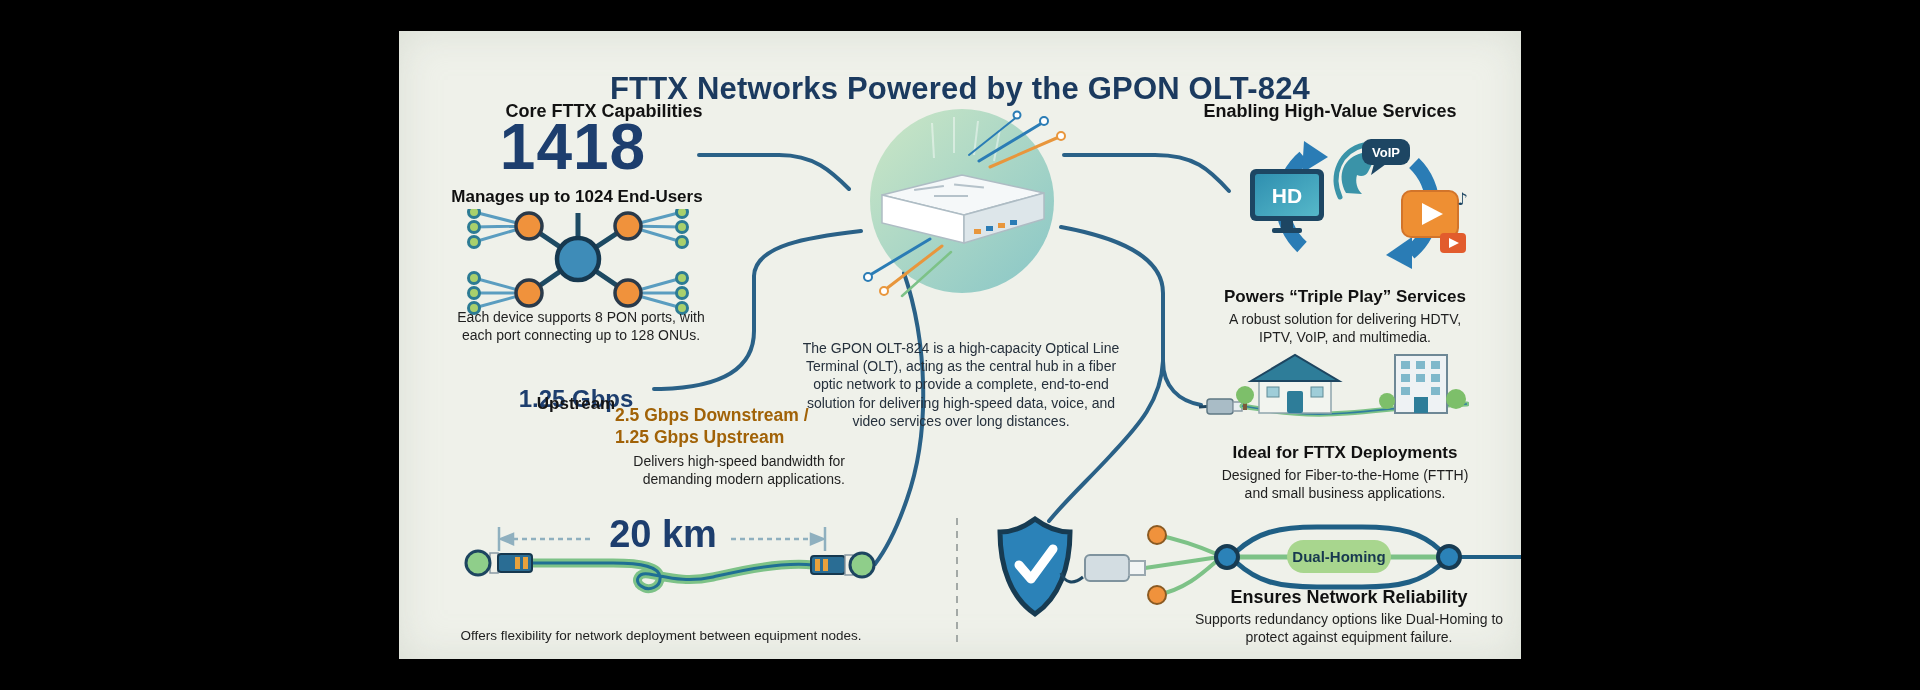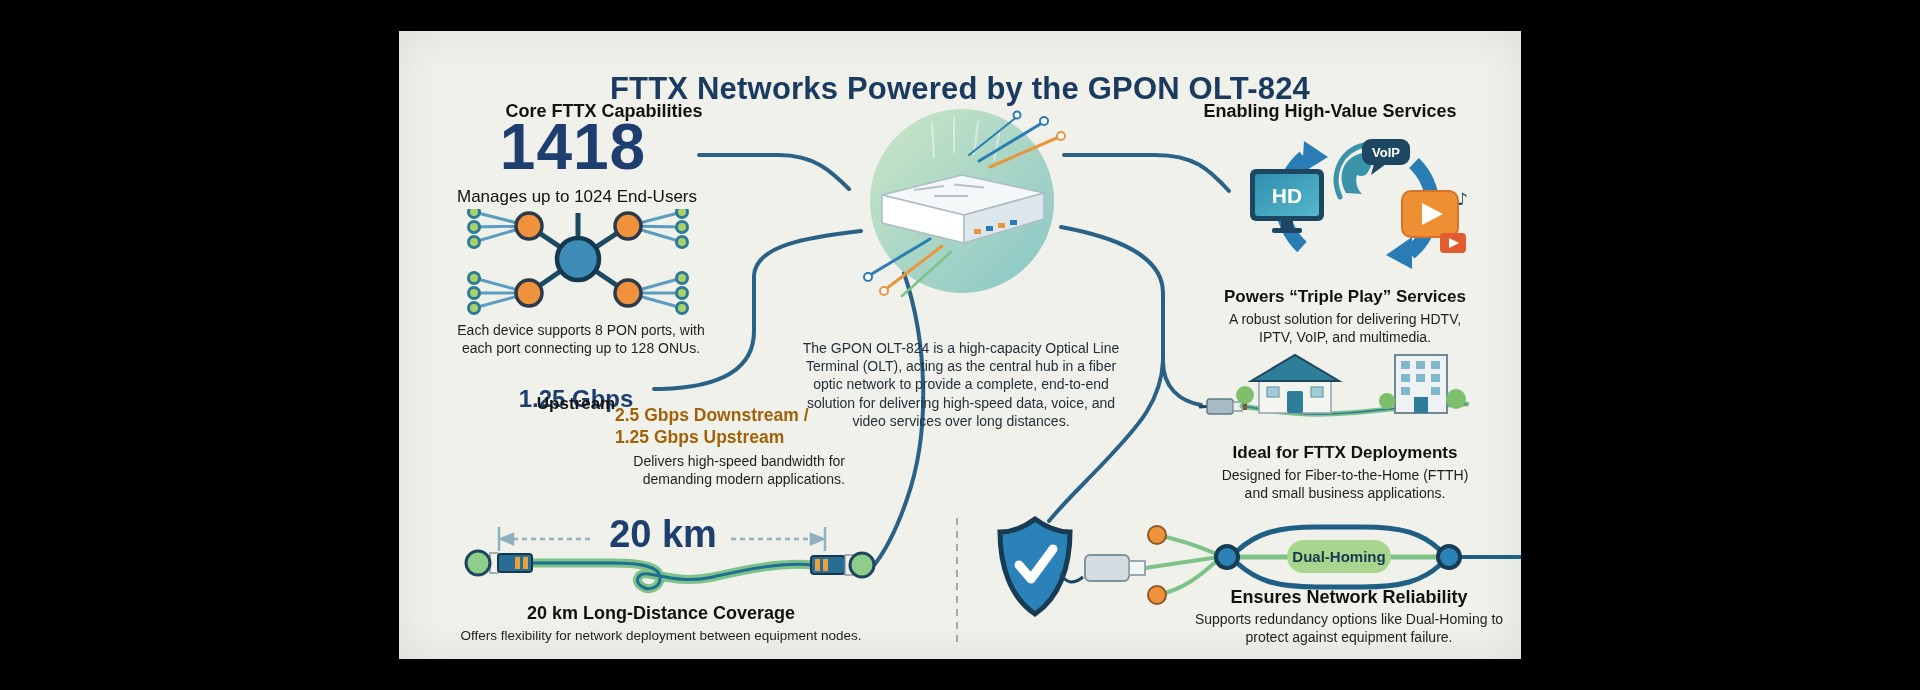--- a/index.html
+++ b/index.html
@@ -4,21 +4,21 @@
 <style>
   html,body{margin:0;padding:0;background:#000;}
   .stage{position:relative;width:1920px;height:690px;background:#000;overflow:hidden;
          font-family:"Liberation Sans","DejaVu Sans",sans-serif;}
   .panel{position:absolute;left:399px;top:31px;width:1122px;height:628px;
          background:#eff1ea;box-shadow:inset 0 0 40px rgba(180,190,175,.35);}
   .abs{position:absolute;}
   .ttl{font-weight:700;color:#1b3a5f;font-size:31px;letter-spacing:.2px;text-align:center;margin-top:18px;}
   .sech{font-weight:700;color:#121212;font-size:18px;text-align:center;}
   .bignum{font-weight:700;color:#1d3e6e;font-size:64px;line-height:1;text-align:center;letter-spacing:1px;}
-  .sub{font-weight:400;color:#101010;font-size:17px;text-align:center;}
+  .sub{font-weight:700;color:#101010;font-size:17px;text-align:center;}
   .desc{color:#1f1f1f;font-size:14px;line-height:1.28;text-align:center;}
   .descL{color:#1f1f1f;font-size:14px;line-height:1.28;text-align:right;}
   .stat{font-weight:700;color:#1d3e6e;font-size:24px;text-align:center;}
   .statlbl{font-weight:700;color:#151515;font-size:17px;text-align:center;}
   .bwh{font-weight:700;color:#a16207;font-size:17.5px;line-height:1.25;text-align:left;}
   .km{font-weight:700;color:#1d3e6e;font-size:38px;text-align:center;line-height:1;}
   .feath{font-weight:700;color:#111;font-size:17px;text-align:center;}
   .para{color:#25303c;font-size:14px;line-height:1.3;text-align:center;}
   svg{display:block;}
 </style>
@@ -74,21 +74,21 @@
       </g>
       <g fill="#f0923c" stroke="#2a3a4a" stroke-width="3.5">
         <circle cx="83" cy="17" r="13"></circle>
           <circle cx="83" cy="84" r="13"></circle>
         <circle cx="182" cy="17" r="13"></circle>
           <circle cx="182" cy="84" r="13"></circle>
       </g>
       <circle cx="132" cy="50" r="21" fill="#3e8cb8" stroke="#16384f" stroke-width="4.5"></circle>
     </svg>
 
-    <div class="abs desc" style="left:42px;top:291px;width:280px;">Each device supports 8 PON ports, with each port connecting up to 128 ONUs.</div>
+    <div class="abs desc" style="left:42px;top:278px;width:280px;">Each device supports 8 PON ports, with each port connecting up to 128 ONUs.</div>
 
     <div class="abs stat" style="left:77px;top:354px;width:200px;">1.25 Gbps</div>
     <div class="abs statlbl" style="left:77px;top:363px;width:200px;">Upstream</div>
 
     <div class="abs bwh" style="left:216px;top:374px;width:260px;">2.5 Gbps Downstream /</div>
     <div class="abs bwh" style="left:216px;top:396px;width:260px;">1.25 Gbps Upstream</div>
     <div class="abs descL" style="left:216px;top:422px;width:230px;">Delivers high-speed bandwidth for demanding modern applications.</div>
 
     <svg class="abs" style="left:96px;top:495px;" width="334" height="26" viewBox="0 0 334 26">
       <g stroke="#8fb0bf" stroke-width="2.5" fill="#8fb0bf">
@@ -114,21 +114,20 @@
       </g>
       <g>
         <rect x="348" y="19" width="34" height="18" rx="3" fill="#2a6d94" stroke="#16384f" stroke-width="2"></rect>
         <rect x="352" y="22" width="5" height="12" fill="#e8a13c"></rect>
         <rect x="360" y="22" width="5" height="12" fill="#e8a13c"></rect>
         <rect x="382" y="18" width="8" height="20" fill="#f0f0e8" stroke="#8a9aa5" stroke-width="1.5"></rect>
         <circle cx="399" cy="28" r="12" fill="#8fce8a" stroke="#1d4560" stroke-width="3"></circle>
       </g>
     </svg>
 
-    <div class="abs feath" style="left:112px;top:572px;width:300px;font-size:18px;">20 km Long-Distance Coverage</div>
     <div class="abs desc" style="left:37px;top:596px;width:450px;font-size:13.5px;">Offers flexibility for network deployment between equipment nodes.</div>
 
     <svg class="abs" style="left:455px;top:72px;" width="215" height="205" viewBox="0 0 215 205">
       <defs>
         <linearGradient id="g1" x1="0" y1="0" x2="1" y2="1">
           <stop offset="0" stop-color="#c9e6c2"></stop>
             <stop offset="1" stop-color="#7fc2c4"></stop>
         </linearGradient>
         <linearGradient id="tvg" x1="0" y1="0" x2="1" y2="1">
           <stop offset="0" stop-color="#2f8fb0"></stop>

